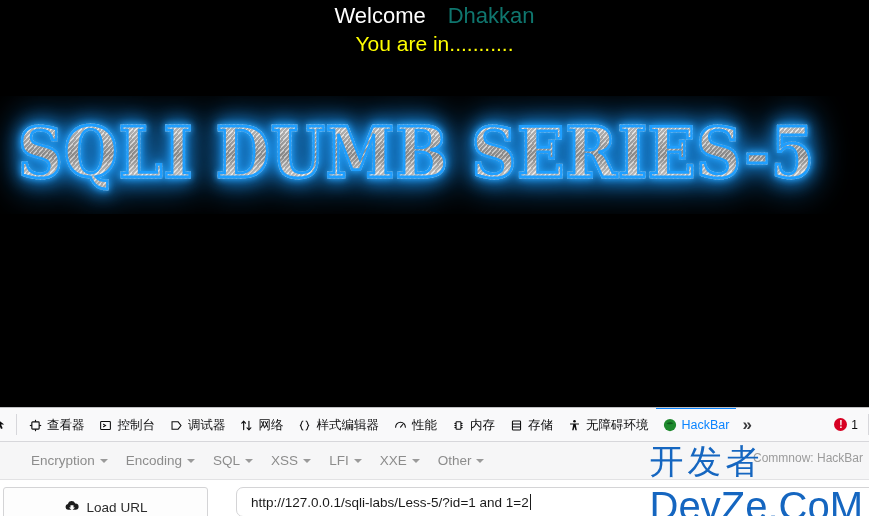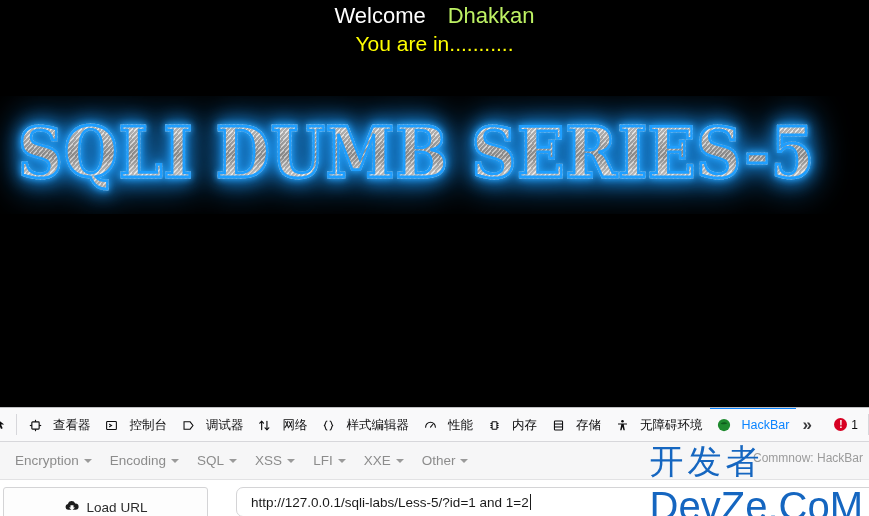--- a/index.html
+++ b/index.html
@@ -30,21 +30,21 @@
     font-size: 22px;
     line-height: 28px;
     padding-top: 2px;
     white-space: nowrap;
   }
   .welcome-word {
     color: #ffffff;
     font-weight: normal;
   }
   .welcome-name {
-    color: #bef264;
+    color: #0f766e;
     margin-left: 22px;
   }
   .youarein-line {
     text-align: center;
     font-size: 21px;
     line-height: 27px;
     color: #ffff00;
     white-space: nowrap;
   }
 
@@ -120,21 +120,21 @@
   }
   .tb-sep {
     width: 1px;
     background: #d7d7db;
     margin: 6px 4px;
     flex: 0 0 auto;
   }
   .dt-tab {
     display: flex;
     align-items: center;
-    gap: 11px;
+    gap: 5px;
     padding: 0 7px;
     font-size: 12.5px;
     color: #0c0c0d;
     border-top: 2px solid transparent;
     margin-top: -1px;
     flex: 0 0 auto;
   }
   .dt-tab .tab-ico {
     display: inline-flex;
     align-items: center;
@@ -186,21 +186,21 @@
   }
 
   
   #hb-menubar {
     position: relative;
     height: 37px;
     background: #f6f6f7;
     border-bottom: 1px solid #e2e2e4;
     display: flex;
     align-items: center;
-    padding-left: 6px;
+    padding-left: 22px;
     white-space: nowrap;
   }
   .hb-menu {
     display: inline-flex;
     align-items: baseline;
     gap: 5px;
     padding: 4px 9px;
     font-size: 13.5px;
     color: #8c8c8c;
   }

